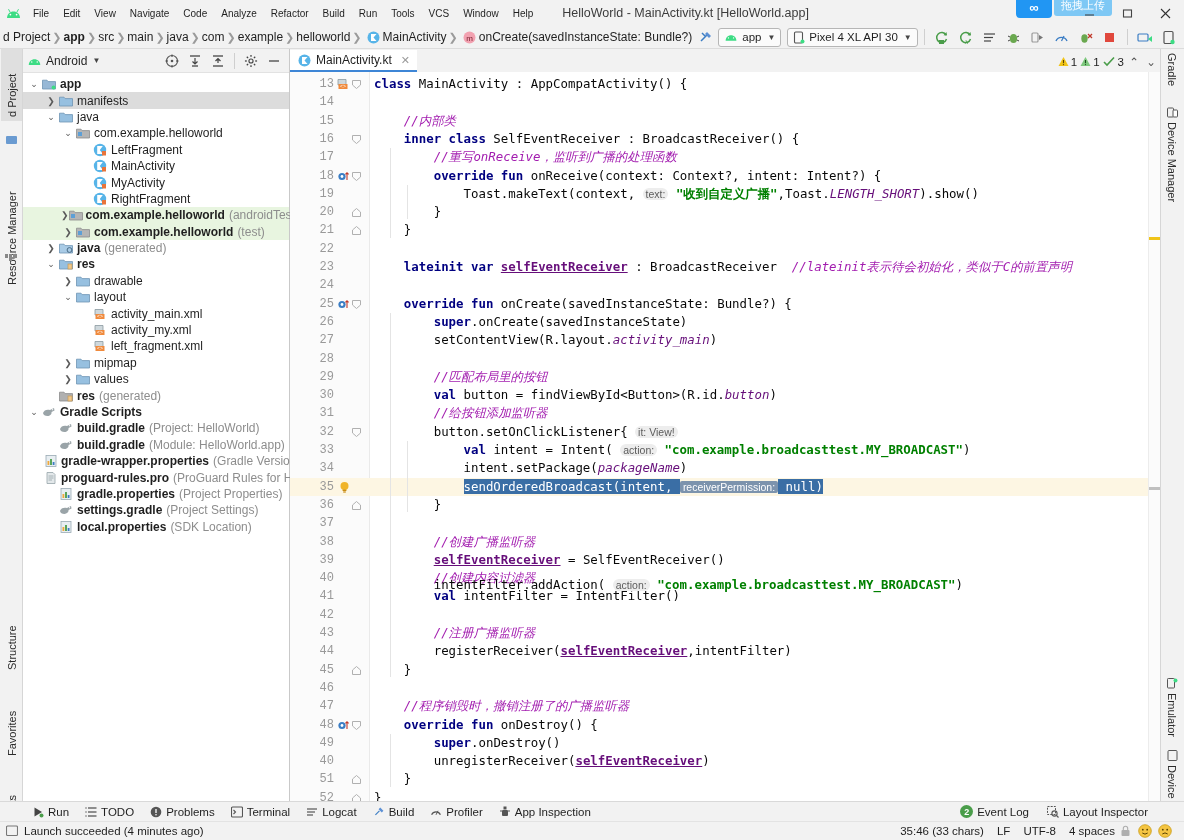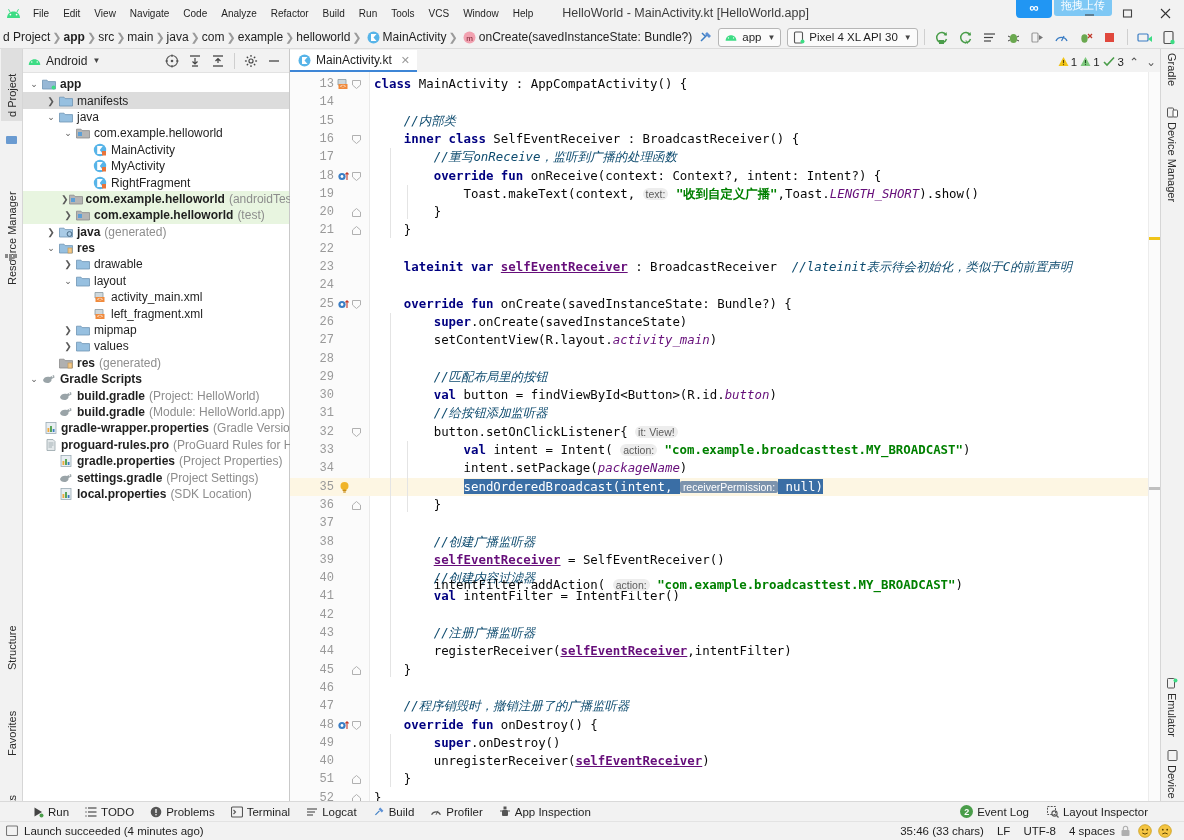--- a/index.html
+++ b/index.html
@@ -138,21 +138,21 @@
   }
   .cl {
     position: absolute; left: 0; height: 18.3px; line-height: 18.3px; white-space: pre;
     font-family: "DejaVu Sans Mono", monospace; font-size: 12.4px; color: #080808;
   }
   .hl-row {
     position: absolute; left: 0; width: 870px; height: 18.3px; background: #fdf6e3;
   }
   .kw { color: #000080; font-weight: bold; }
   .str { color: #008000; font-weight: bold; }
-  .cmt { color: #0c4a6e; font-style: italic; }
+  .cmt { color: #a21caf; font-style: italic; }
   .fld { color: #660e7a; font-style: italic; }
   .under { text-decoration: underline; text-decoration-color: #660e7a; color: #660e7a; font-weight: bold;}
   .hint {
     background: #ededed; color: #5c5c5c; font-size: 10.5px; padding: 0px 3px;
     border-radius: 6px; font-family: "Liberation Sans", sans-serif; font-style: normal;
   }
   .selhl { background: #3a6ea5; color: #ffffff; }
   .selhint { background: #7c93ad; color: #ffffff; font-size: 10.5px; padding: 0 3px;
     border-radius: 2px; font-family: "Liberation Sans", sans-serif; }
   .fold { position: absolute; color: #9a9a9a; font-size: 10px; }
@@ -517,42 +517,53 @@
         </div>
         <div class="trow" style="padding-left: 55px;">
           <span class="twist"></span>
           <span class="ticon">
             <svg width="14" height="14" viewBox="0 0 14 14">
               <circle cx="7" cy="7" r="6.2" fill="#57b4e8"></circle>
               <path d="M4.2 3 L9.8 3 L6.8 7 L9.8 11 L4.2 11 Z" fill="#fff"></path>
               <path d="M9 8 L13 8 L13 12.5 L9 12.5 Z" fill="#e8743b"></path>
             </svg>
           </span>
-          <span class="tlabel">MainActivity</span>
+          <span class="tlabel">LeftFragment</span>
         </div>
         <div class="trow" style="padding-left: 55px;">
           <span class="twist"></span>
           <span class="ticon">
             <svg width="14" height="14" viewBox="0 0 14 14">
               <circle cx="7" cy="7" r="6.2" fill="#57b4e8"></circle>
               <path d="M4.2 3 L9.8 3 L6.8 7 L9.8 11 L4.2 11 Z" fill="#fff"></path>
               <path d="M9 8 L13 8 L13 12.5 L9 12.5 Z" fill="#e8743b"></path>
             </svg>
           </span>
-          <span class="tlabel">MyActivity</span>
+          <span class="tlabel">MainActivity</span>
         </div>
         <div class="trow" style="padding-left: 55px;">
           <span class="twist"></span>
           <span class="ticon">
             <svg width="14" height="14" viewBox="0 0 14 14">
               <circle cx="7" cy="7" r="6.2" fill="#57b4e8"></circle>
               <path d="M4.2 3 L9.8 3 L6.8 7 L9.8 11 L4.2 11 Z" fill="#fff"></path>
               <path d="M9 8 L13 8 L13 12.5 L9 12.5 Z" fill="#e8743b"></path>
             </svg>
           </span>
+          <span class="tlabel">MyActivity</span>
+        </div>
+        <div class="trow" style="padding-left: 55px;">
+          <span class="twist"></span>
+          <span class="ticon">
+            <svg width="14" height="14" viewBox="0 0 14 14">
+              <circle cx="7" cy="7" r="6.2" fill="#57b4e8"></circle>
+              <path d="M4.2 3 L9.8 3 L6.8 7 L9.8 11 L4.2 11 Z" fill="#fff"></path>
+              <path d="M9 8 L13 8 L13 12.5 L9 12.5 Z" fill="#e8743b"></path>
+            </svg>
+          </span>
           <span class="tlabel">RightFragment</span>
         </div>
         <div class="trow sel-green" style="padding-left: 38px;">
           <span class="twist">❯</span>
           <span class="ticon">
             <svg width="14" height="12" viewBox="0 0 14 12">
               <path d="M0.5 2.2 L5 2.2 L6.2 3.6 L13.5 3.6 L13.5 11 L0.5 11 Z" fill="#b5b5b5" stroke="#8b8b8b" stroke-width="0.8"></path>
               <rect x="2" y="5" width="4" height="4" fill="#5d9fd6"></rect>
             </svg>
           </span>
@@ -612,20 +623,31 @@
         <div class="trow" style="padding-left: 55px;">
           <span class="twist"></span>
           <span class="ticon">
             <svg width="14" height="14" viewBox="0 0 14 14">
               <path d="M2 2.5 L10 2.5 L10 8 L2 8 Z" fill="#cfd8dc" stroke="#8a99a0" stroke-width="0.8"></path>
               <rect x="2.5" y="7" width="9" height="5" fill="#f08a3c"></rect>
               <text x="7" y="11.3" font-size="5" fill="#fff" text-anchor="middle" font-family="Liberation Sans">&lt;&gt;</text>
             </svg>
           </span>
           <span class="tlabel">activity_main.xml</span>
+        </div>
+        <div class="trow" style="padding-left: 55px;">
+          <span class="twist"></span>
+          <span class="ticon">
+            <svg width="14" height="14" viewBox="0 0 14 14">
+              <path d="M2 2.5 L10 2.5 L10 8 L2 8 Z" fill="#cfd8dc" stroke="#8a99a0" stroke-width="0.8"></path>
+              <rect x="2.5" y="7" width="9" height="5" fill="#f08a3c"></rect>
+              <text x="7" y="11.3" font-size="5" fill="#fff" text-anchor="middle" font-family="Liberation Sans">&lt;&gt;</text>
+            </svg>
+          </span>
+          <span class="tlabel">activity_my.xml</span>
         </div>
         <div class="trow" style="padding-left: 55px;">
           <span class="twist"></span>
           <span class="ticon">
             <svg width="14" height="14" viewBox="0 0 14 14">
               <path d="M2 2.5 L10 2.5 L10 8 L2 8 Z" fill="#cfd8dc" stroke="#8a99a0" stroke-width="0.8"></path>
               <rect x="2.5" y="7" width="9" height="5" fill="#f08a3c"></rect>
               <text x="7" y="11.3" font-size="5" fill="#fff" text-anchor="middle" font-family="Liberation Sans">&lt;&gt;</text>
             </svg>
           </span>

